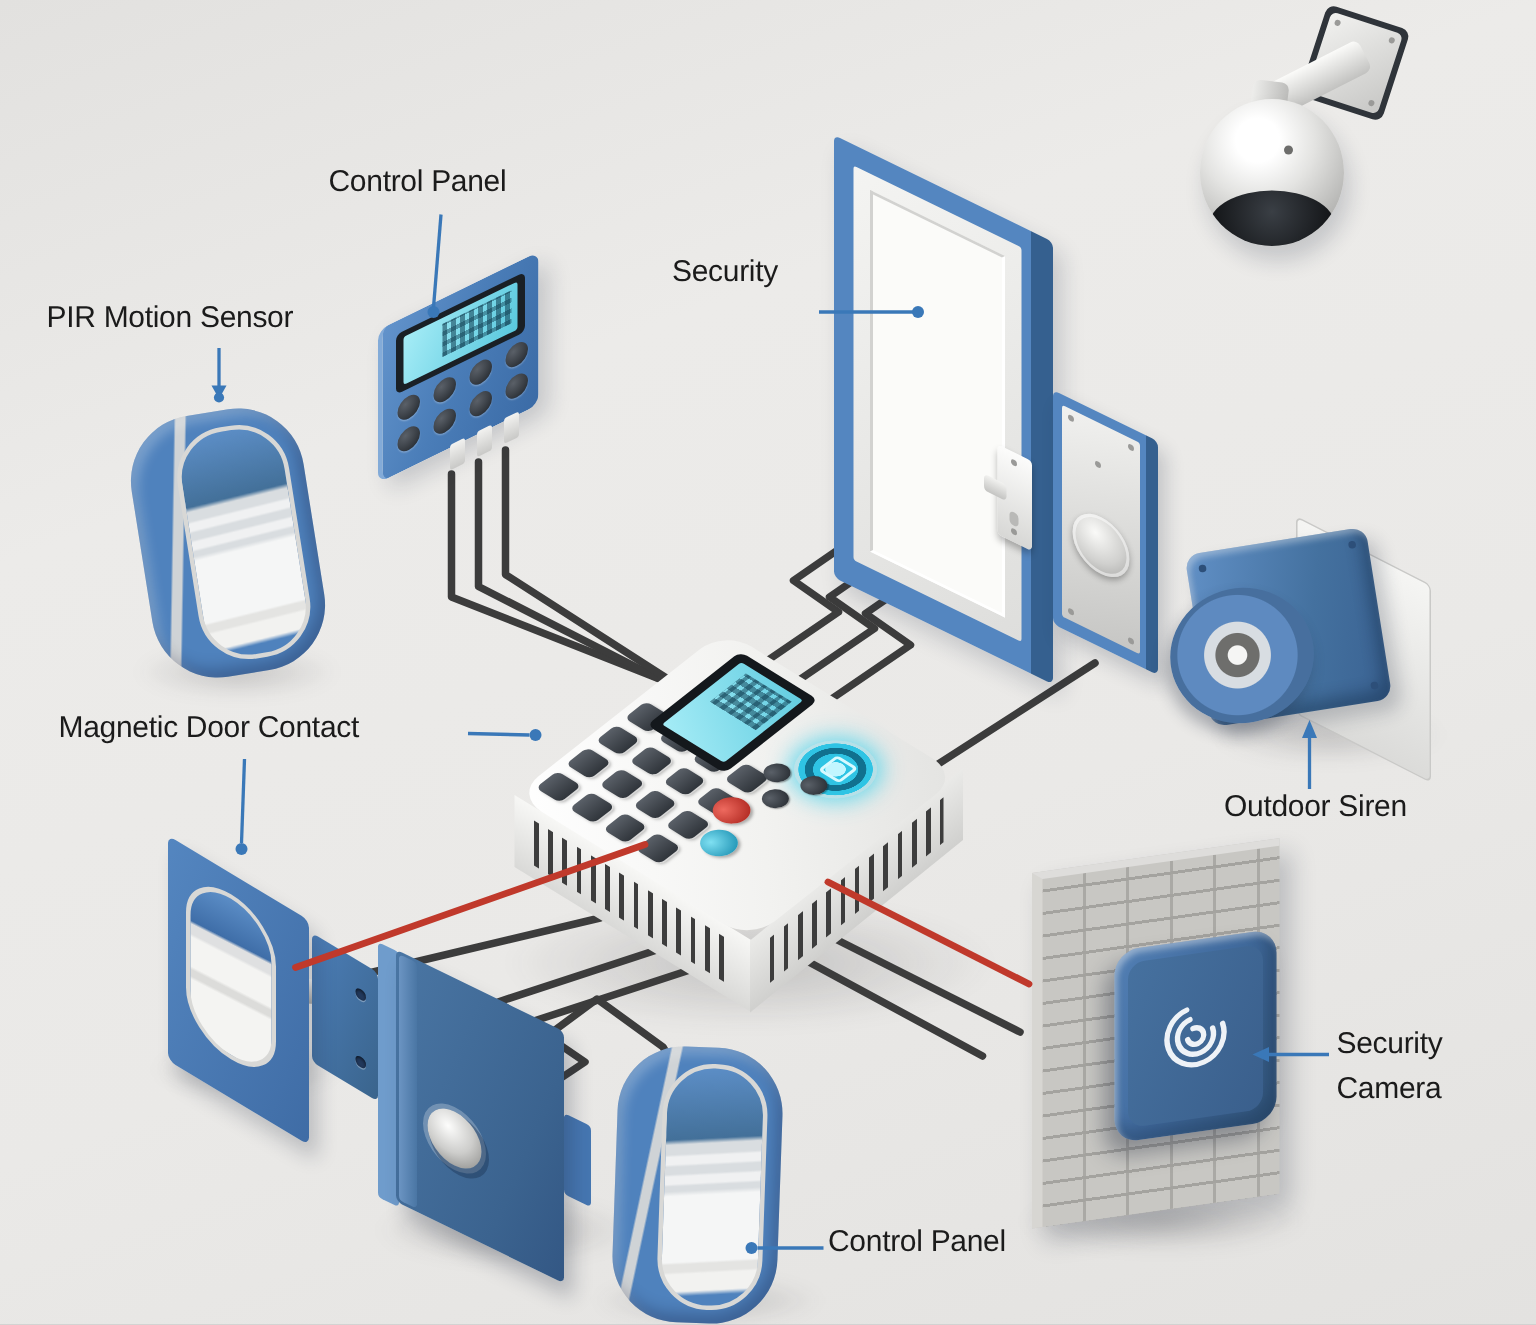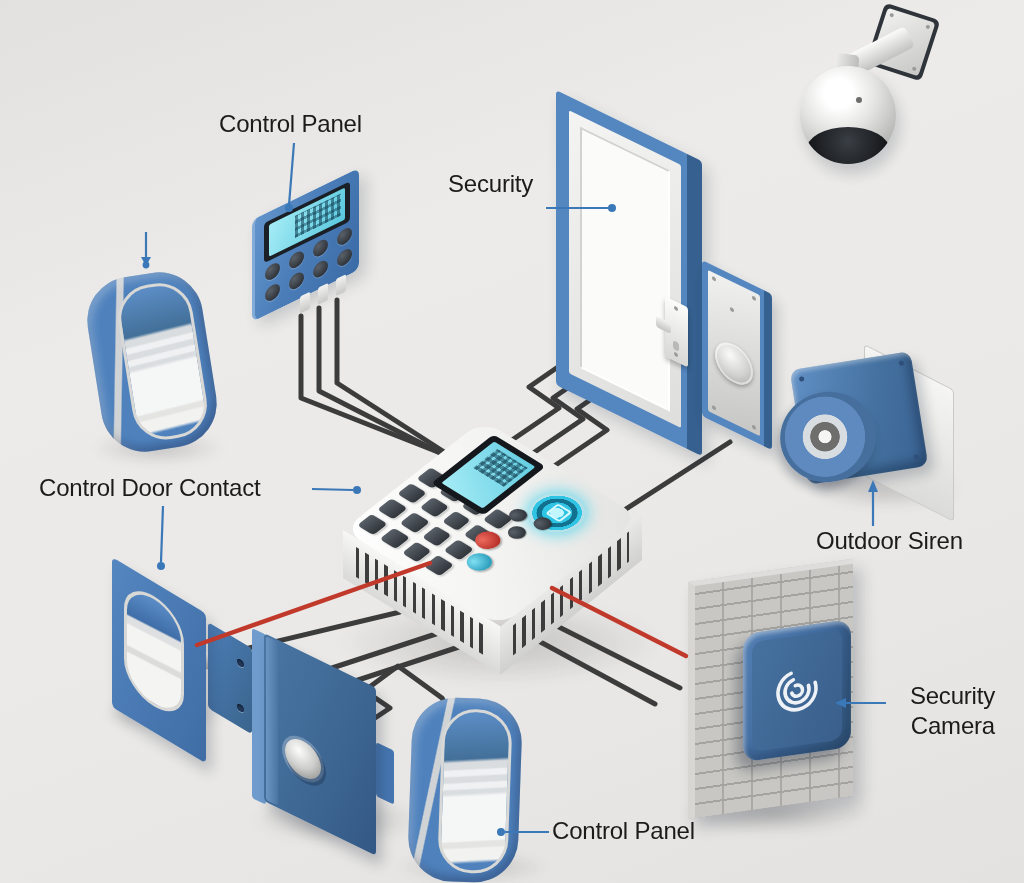--- a/index.html
+++ b/index.html
@@ -5,21 +5,21 @@
   html,body{margin:0;padding:0;background:#ccc;}
   .scene{position:relative;width:1024px;height:883px;overflow:hidden;
     background:linear-gradient(160deg,#e2e1df 0%,#ecebe9 30%,#eae9e7 62%,#e3e2e0 100%);
     font-family:"Liberation Sans",sans-serif;}
   
   .shadow{position:absolute;border-radius:50%;background:radial-gradient(ellipse at center,rgba(40,40,45,.20),rgba(40,40,45,0) 68%);filter:blur(5px);z-index:0;}
   
   #wires{position:absolute;left:0;top:0;z-index:1;}
   #overlay{position:absolute;left:0;top:0;z-index:50;pointer-events:none;}
   
-  .label{position:absolute;z-index:60;font-size:24px;color:#1b1b1b;letter-spacing:-.2px;white-space:nowrap;text-align:right;}
+  .label{position:absolute;z-index:60;font-size:20px;color:#1b1b1b;letter-spacing:-.2px;white-space:nowrap;}
   .label.wrap{white-space:normal;line-height:30px;}
   
   .dev{position:absolute;z-index:10;}
   
   .dev-keypad{left:252px;top:220px;width:104px;height:102px;transform:skewY(-26deg);transform-origin:0 0;
     background:linear-gradient(115deg,#6293cb 0%,#4a7db8 48%,#3b6ba6 100%);
     border-radius:7px;border-left:3px solid #83abd8;box-shadow:7px 9px 14px rgba(30,40,60,.18);z-index:12;}
   .kp-screen{position:absolute;left:9px;top:9px;right:9px;height:40px;background:#1a2026;border-radius:4px;padding:4px 5px;box-sizing:border-box;}
   .kp-lcd{width:100%;height:100%;border-radius:2px;background:linear-gradient(120deg,#a5ecf6,#59c8de);position:relative;overflow:hidden;}
   .kp-lcd::after{content:"";position:absolute;right:4px;top:4px;width:60%;height:22px;
@@ -321,19 +321,20 @@
       <circle cx="612" cy="208" r="4"></circle>
       <circle cx="357" cy="490" r="4"></circle>
       <circle cx="161" cy="566" r="4"></circle>
       <polygon points="868,492 878,492 873,480"></polygon>
       <polygon points="846,698 846,708 835,703"></polygon>
       <circle cx="501" cy="832" r="4"></circle>
     </g>
   </svg>
 
   <div class="label" style="left:219px;top:110px;">Control Panel</div>
+  <div class="label" style="left:31px;top:201px;">PIR Motion Sensor</div>
   <div class="label" style="left:448px;top:170px;">Security</div>
-  <div class="label" style="left:39px;top:474px;">Control Door Contact</div>
+  <div class="label" style="left:39px;top:474px;">Magnetic Door Contact</div>
   <div class="label wrap" style="left:891px;top:681px;width:104px;">Security Camera</div>
   <div class="label" style="left:816px;top:527px;">Outdoor Siren</div>
   <div class="label" style="left:552px;top:817px;">Control Panel</div>
 
 </div>
 
 </body></html>

